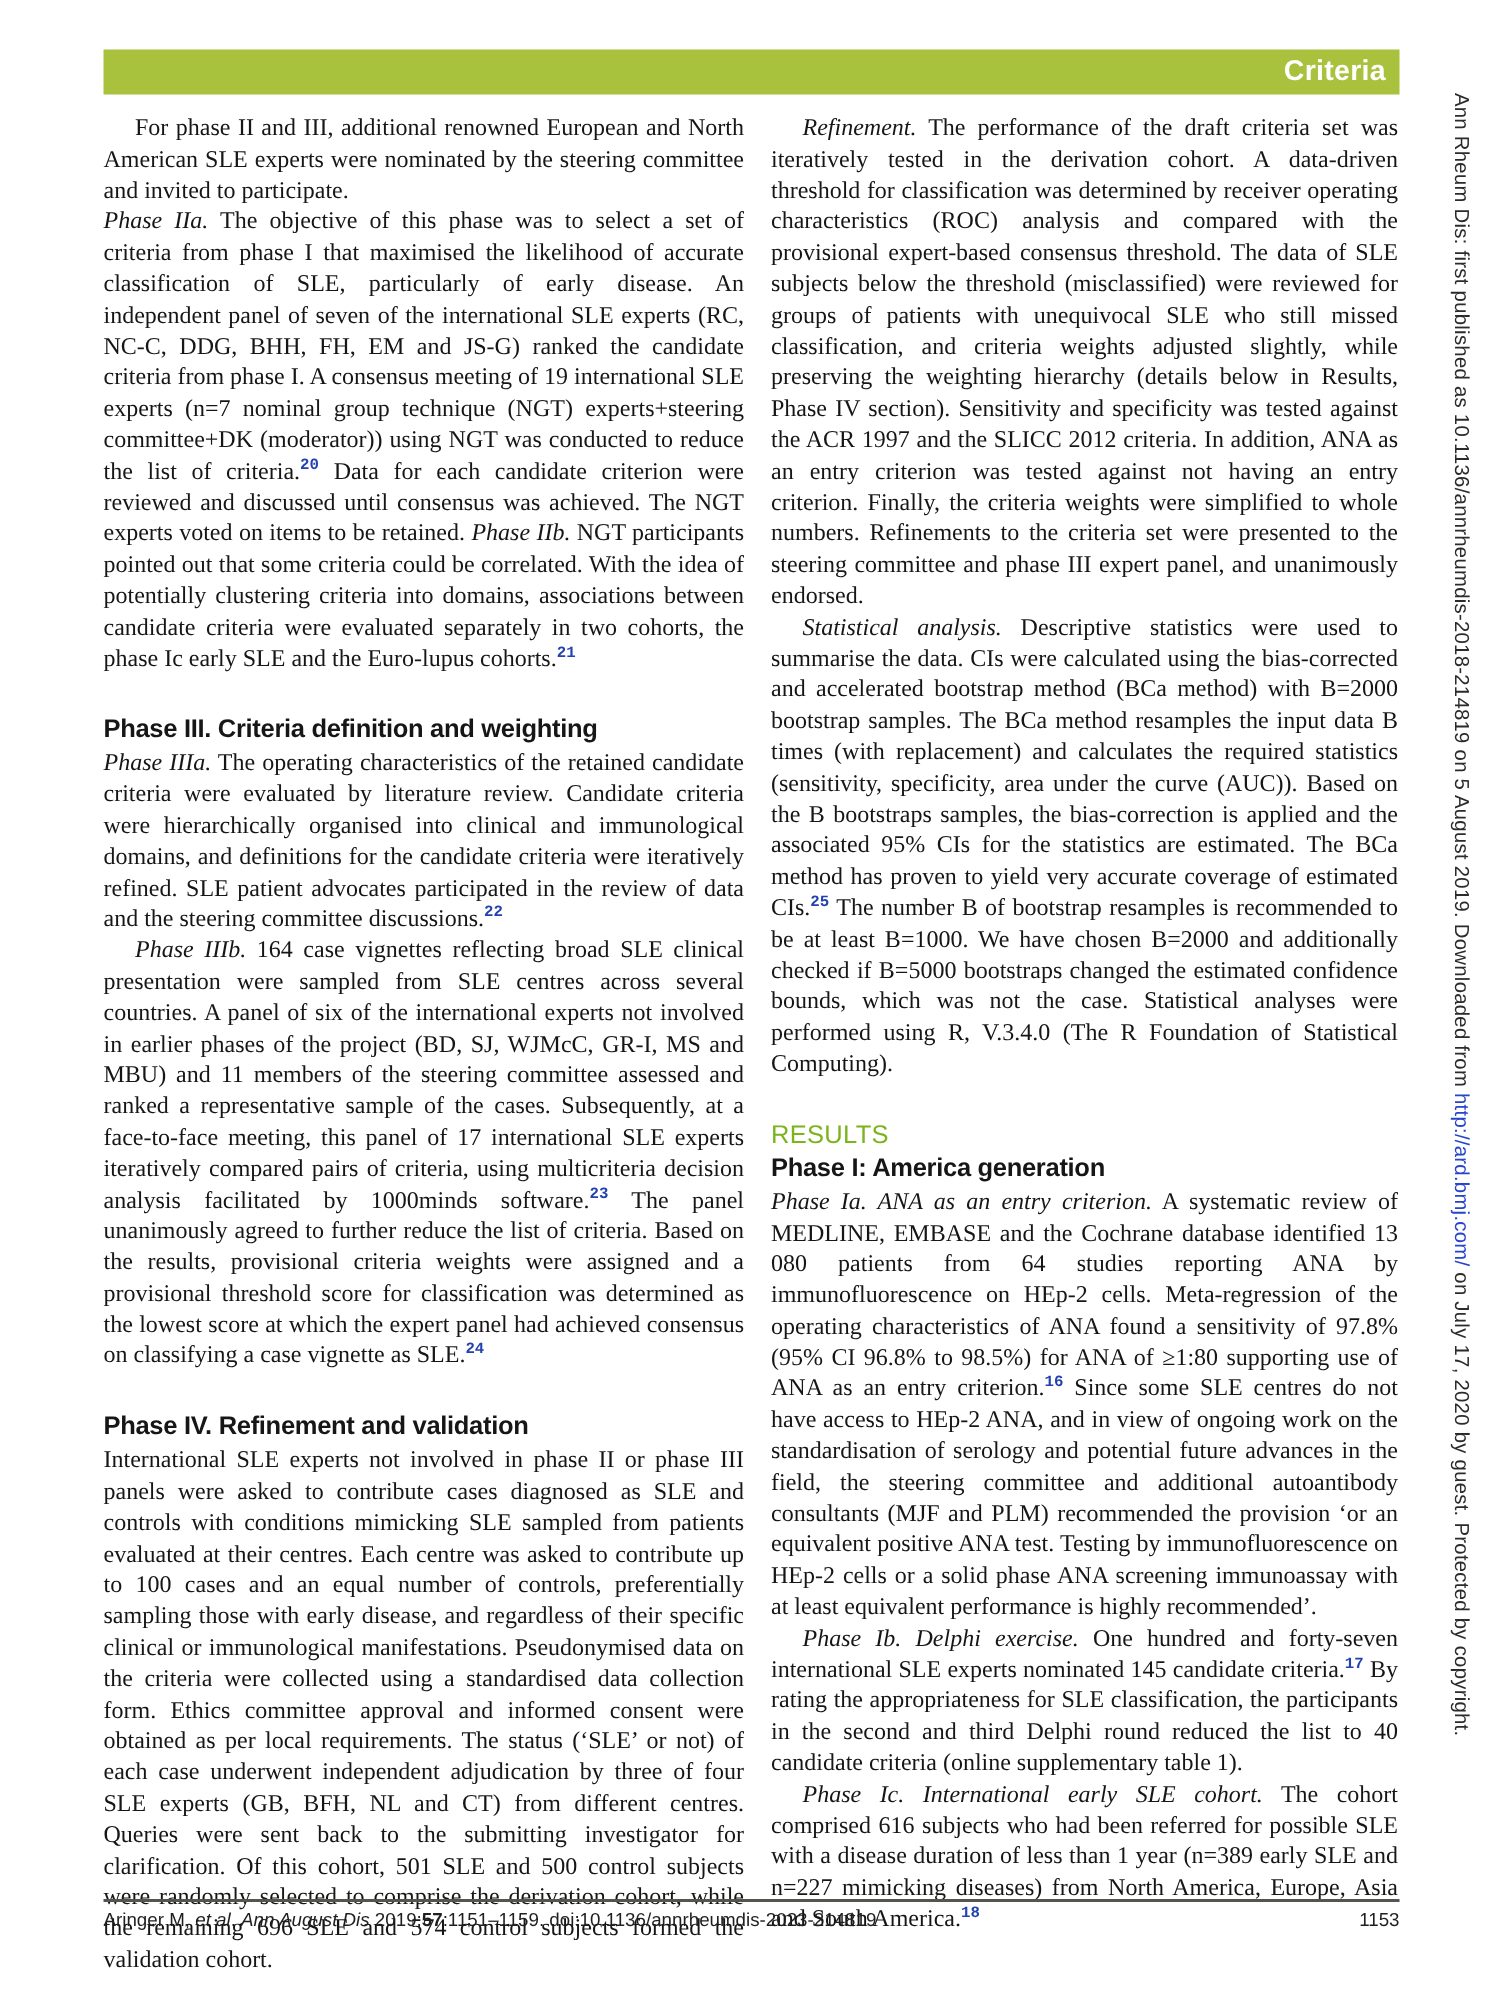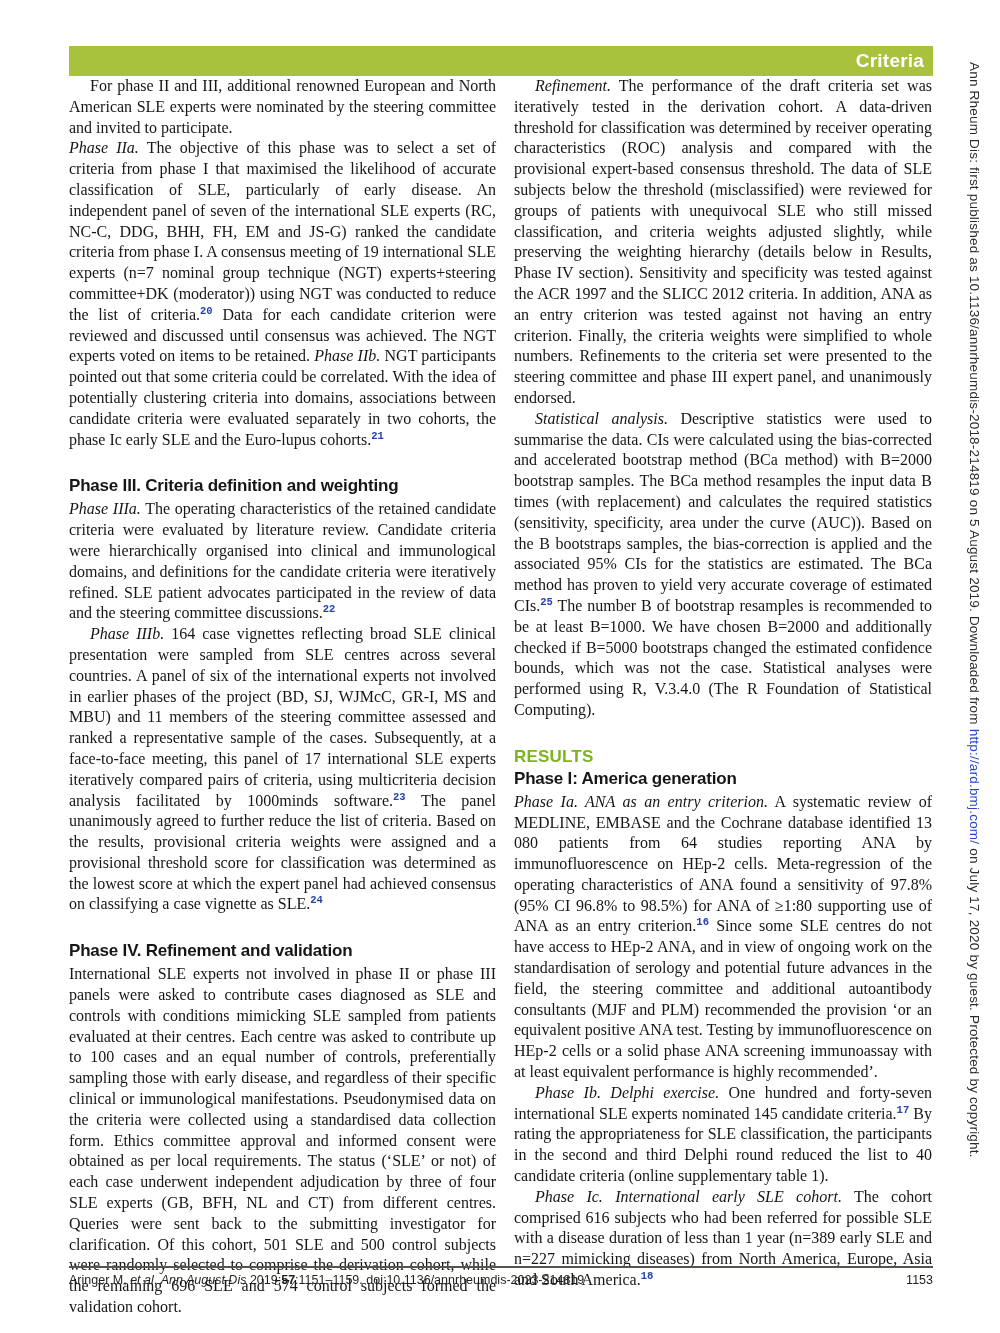--- a/index.html
+++ b/index.html
@@ -1,42 +1,42 @@
 <!DOCTYPE html>
 <html lang="en"><head>
 <meta charset="utf-8">
 <style>
   html,body{margin:0;padding:0;background:#ffffff;}
   #page{
     position:relative;width:1000px;height:1333px;background:#ffffff;
     overflow:hidden;font-family:"Liberation Serif",serif;color:#161616;
   }
   .banner{
-    position:absolute;left:69px;top:46px;width:864px;height:30px;
+    position:absolute;left:69px;top:33px;width:864px;height:30px;
     text-align:right;
   }
   .banner-label{
     display:inline-block;height:30px;line-height:30px;padding:0 9px;
     font-family:"Liberation Sans",sans-serif;font-weight:bold;font-size:19px;
     color:#ffffff;letter-spacing:0.2px;
   }
   .col{
     position:absolute;top:76px;text-align:justify;
     font-size:16px;line-height:20.8px;
   }
   .col-left{left:69px;width:427px;}
   .col-right{left:514px;width:418px;}
   .col p{margin:0;}
   .col p.indent{text-indent:21px;}
   .col h2{
     font-family:"Liberation Sans",sans-serif;font-weight:bold;font-size:17px;
     letter-spacing:-0.2px;margin:26px 0 3px 0;text-align:left;line-height:20px;
   }
   .col .h1green{
-    font-family:"Liberation Sans",sans-serif;font-weight:bold;font-size:17px;
+    font-family:"Liberation Sans",sans-serif;font-weight:normal;font-size:17px;
     letter-spacing:0.2px;margin:26px 0 0 0;text-align:left;line-height:20px;
   }
   .col .h1green + h2{margin-top:2px;}
   .s-i{font-style:italic;}
   .s-n{}
   sup.s-sup{
     font-family:Liberation Mono, monospace;font-weight:bold;font-size:10.5px;
     line-height:0;vertical-align:super;
   }
   .footer-rule{

